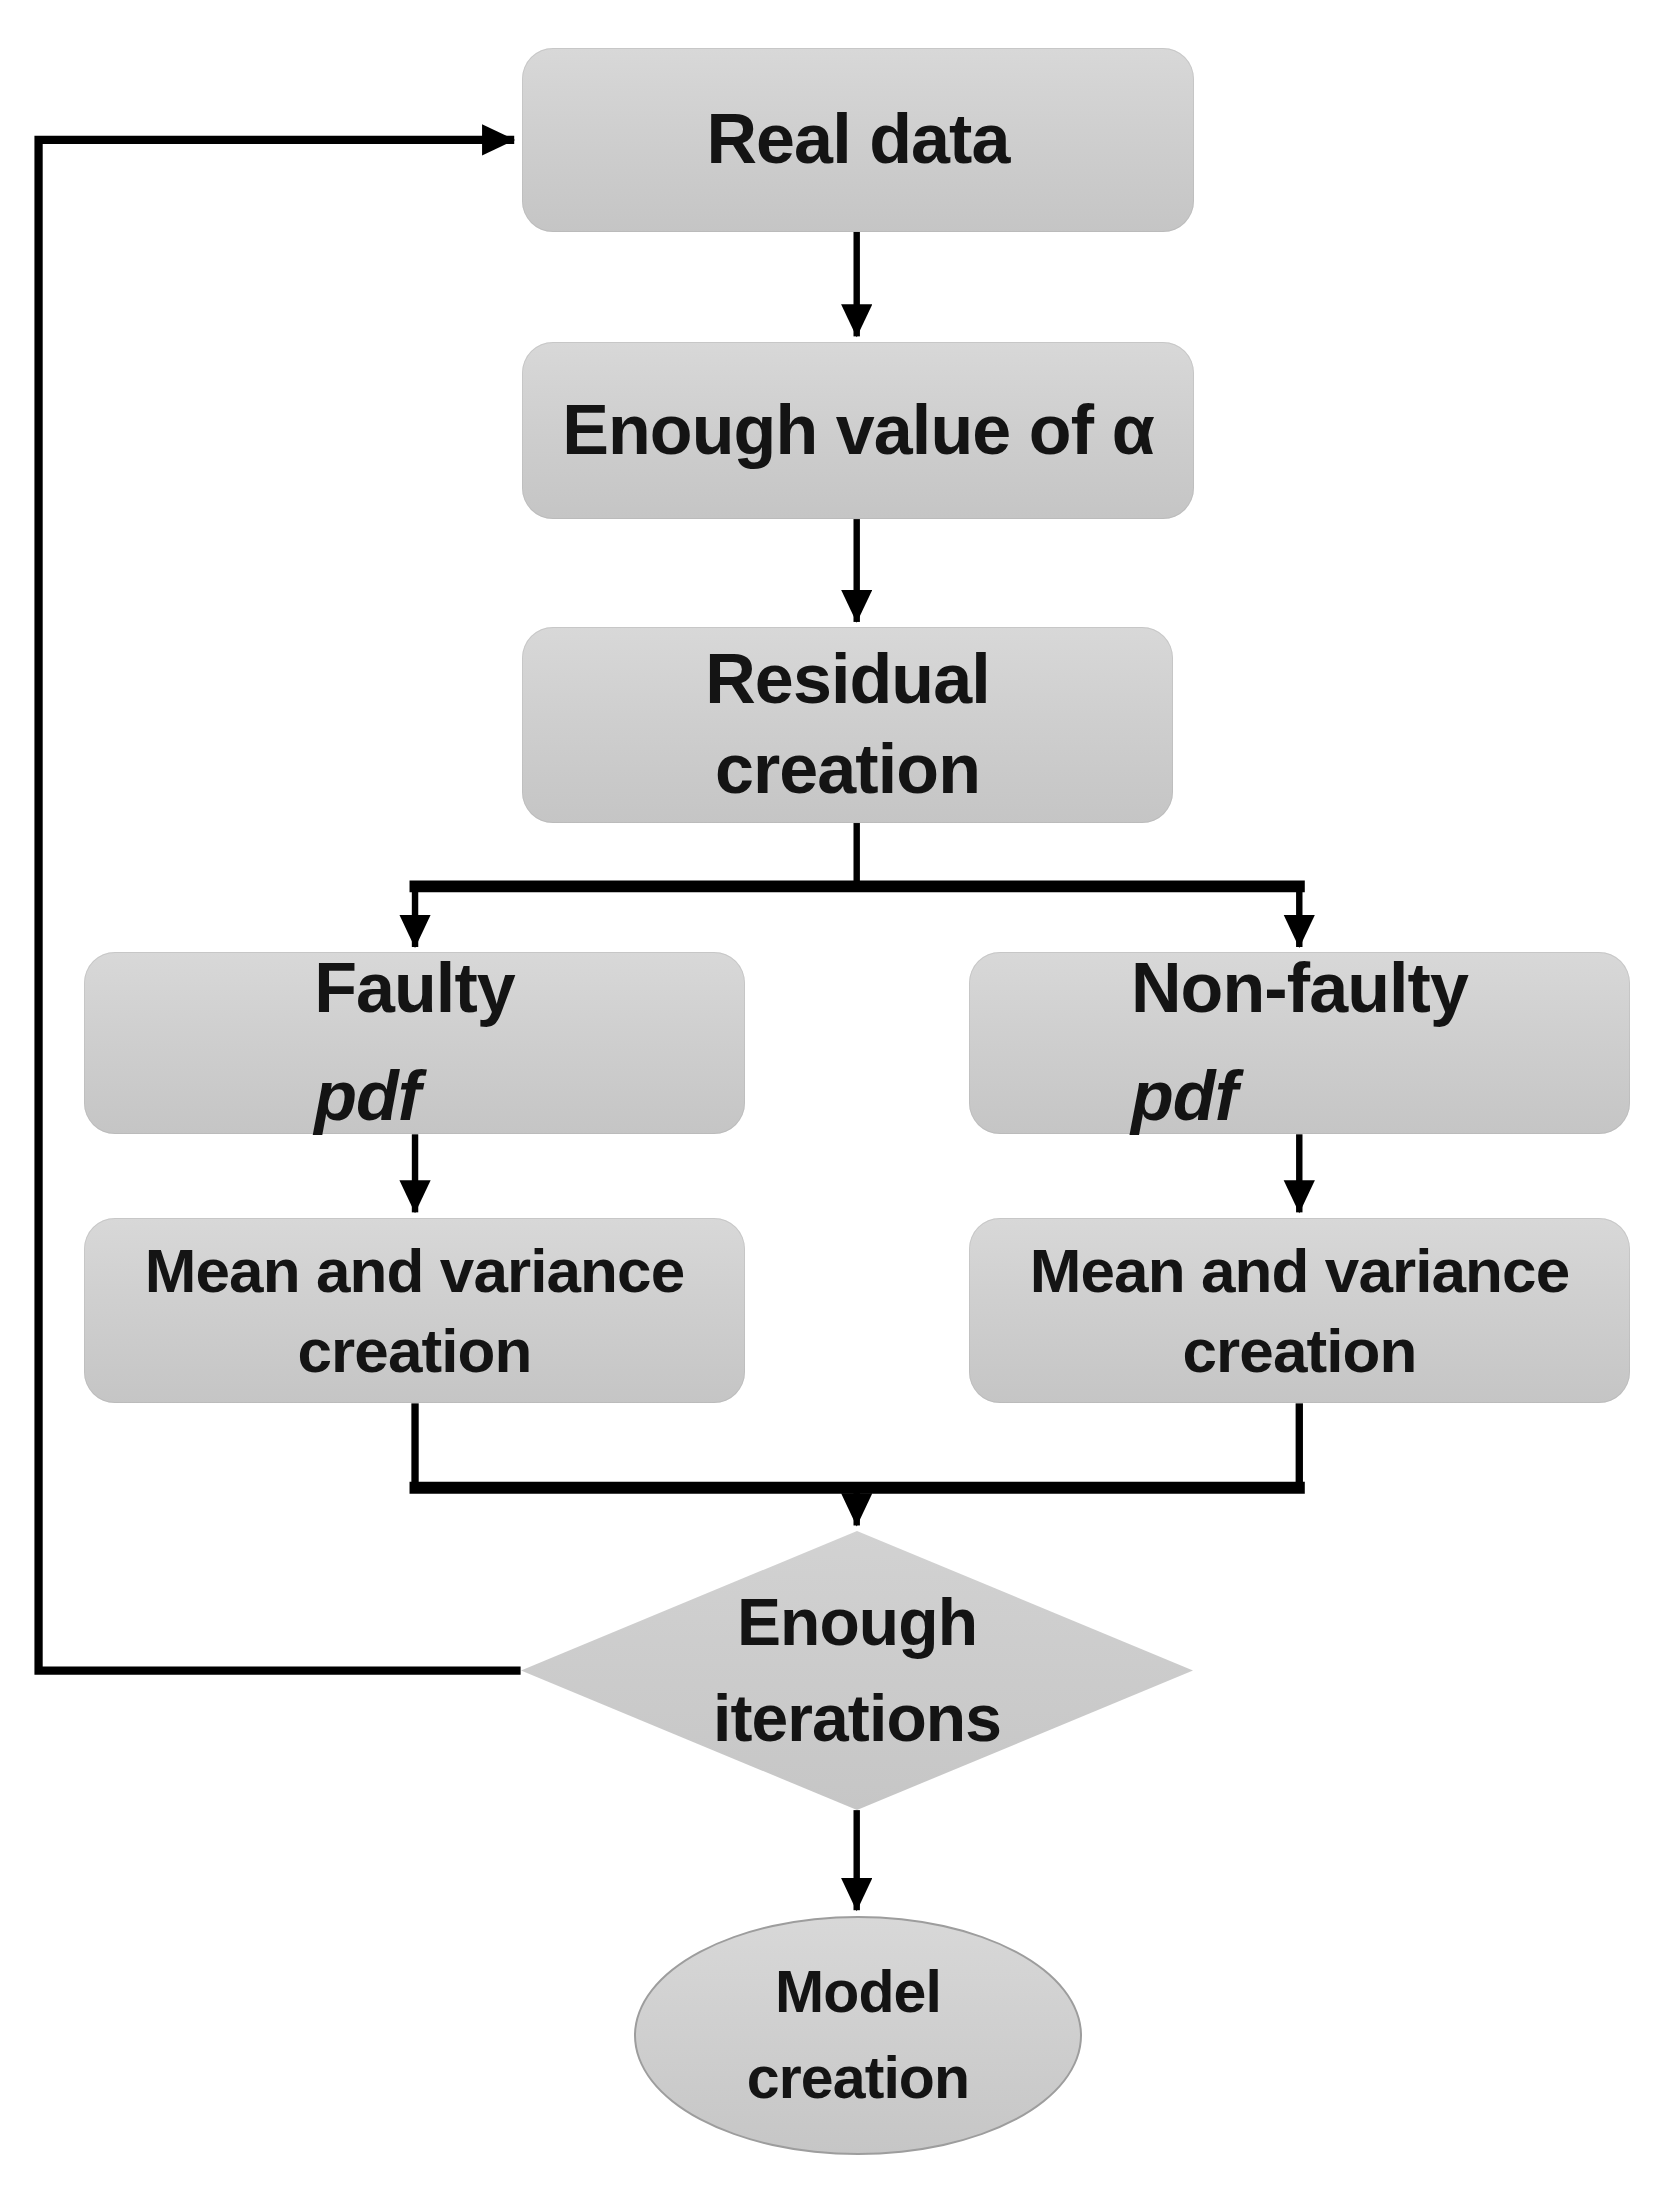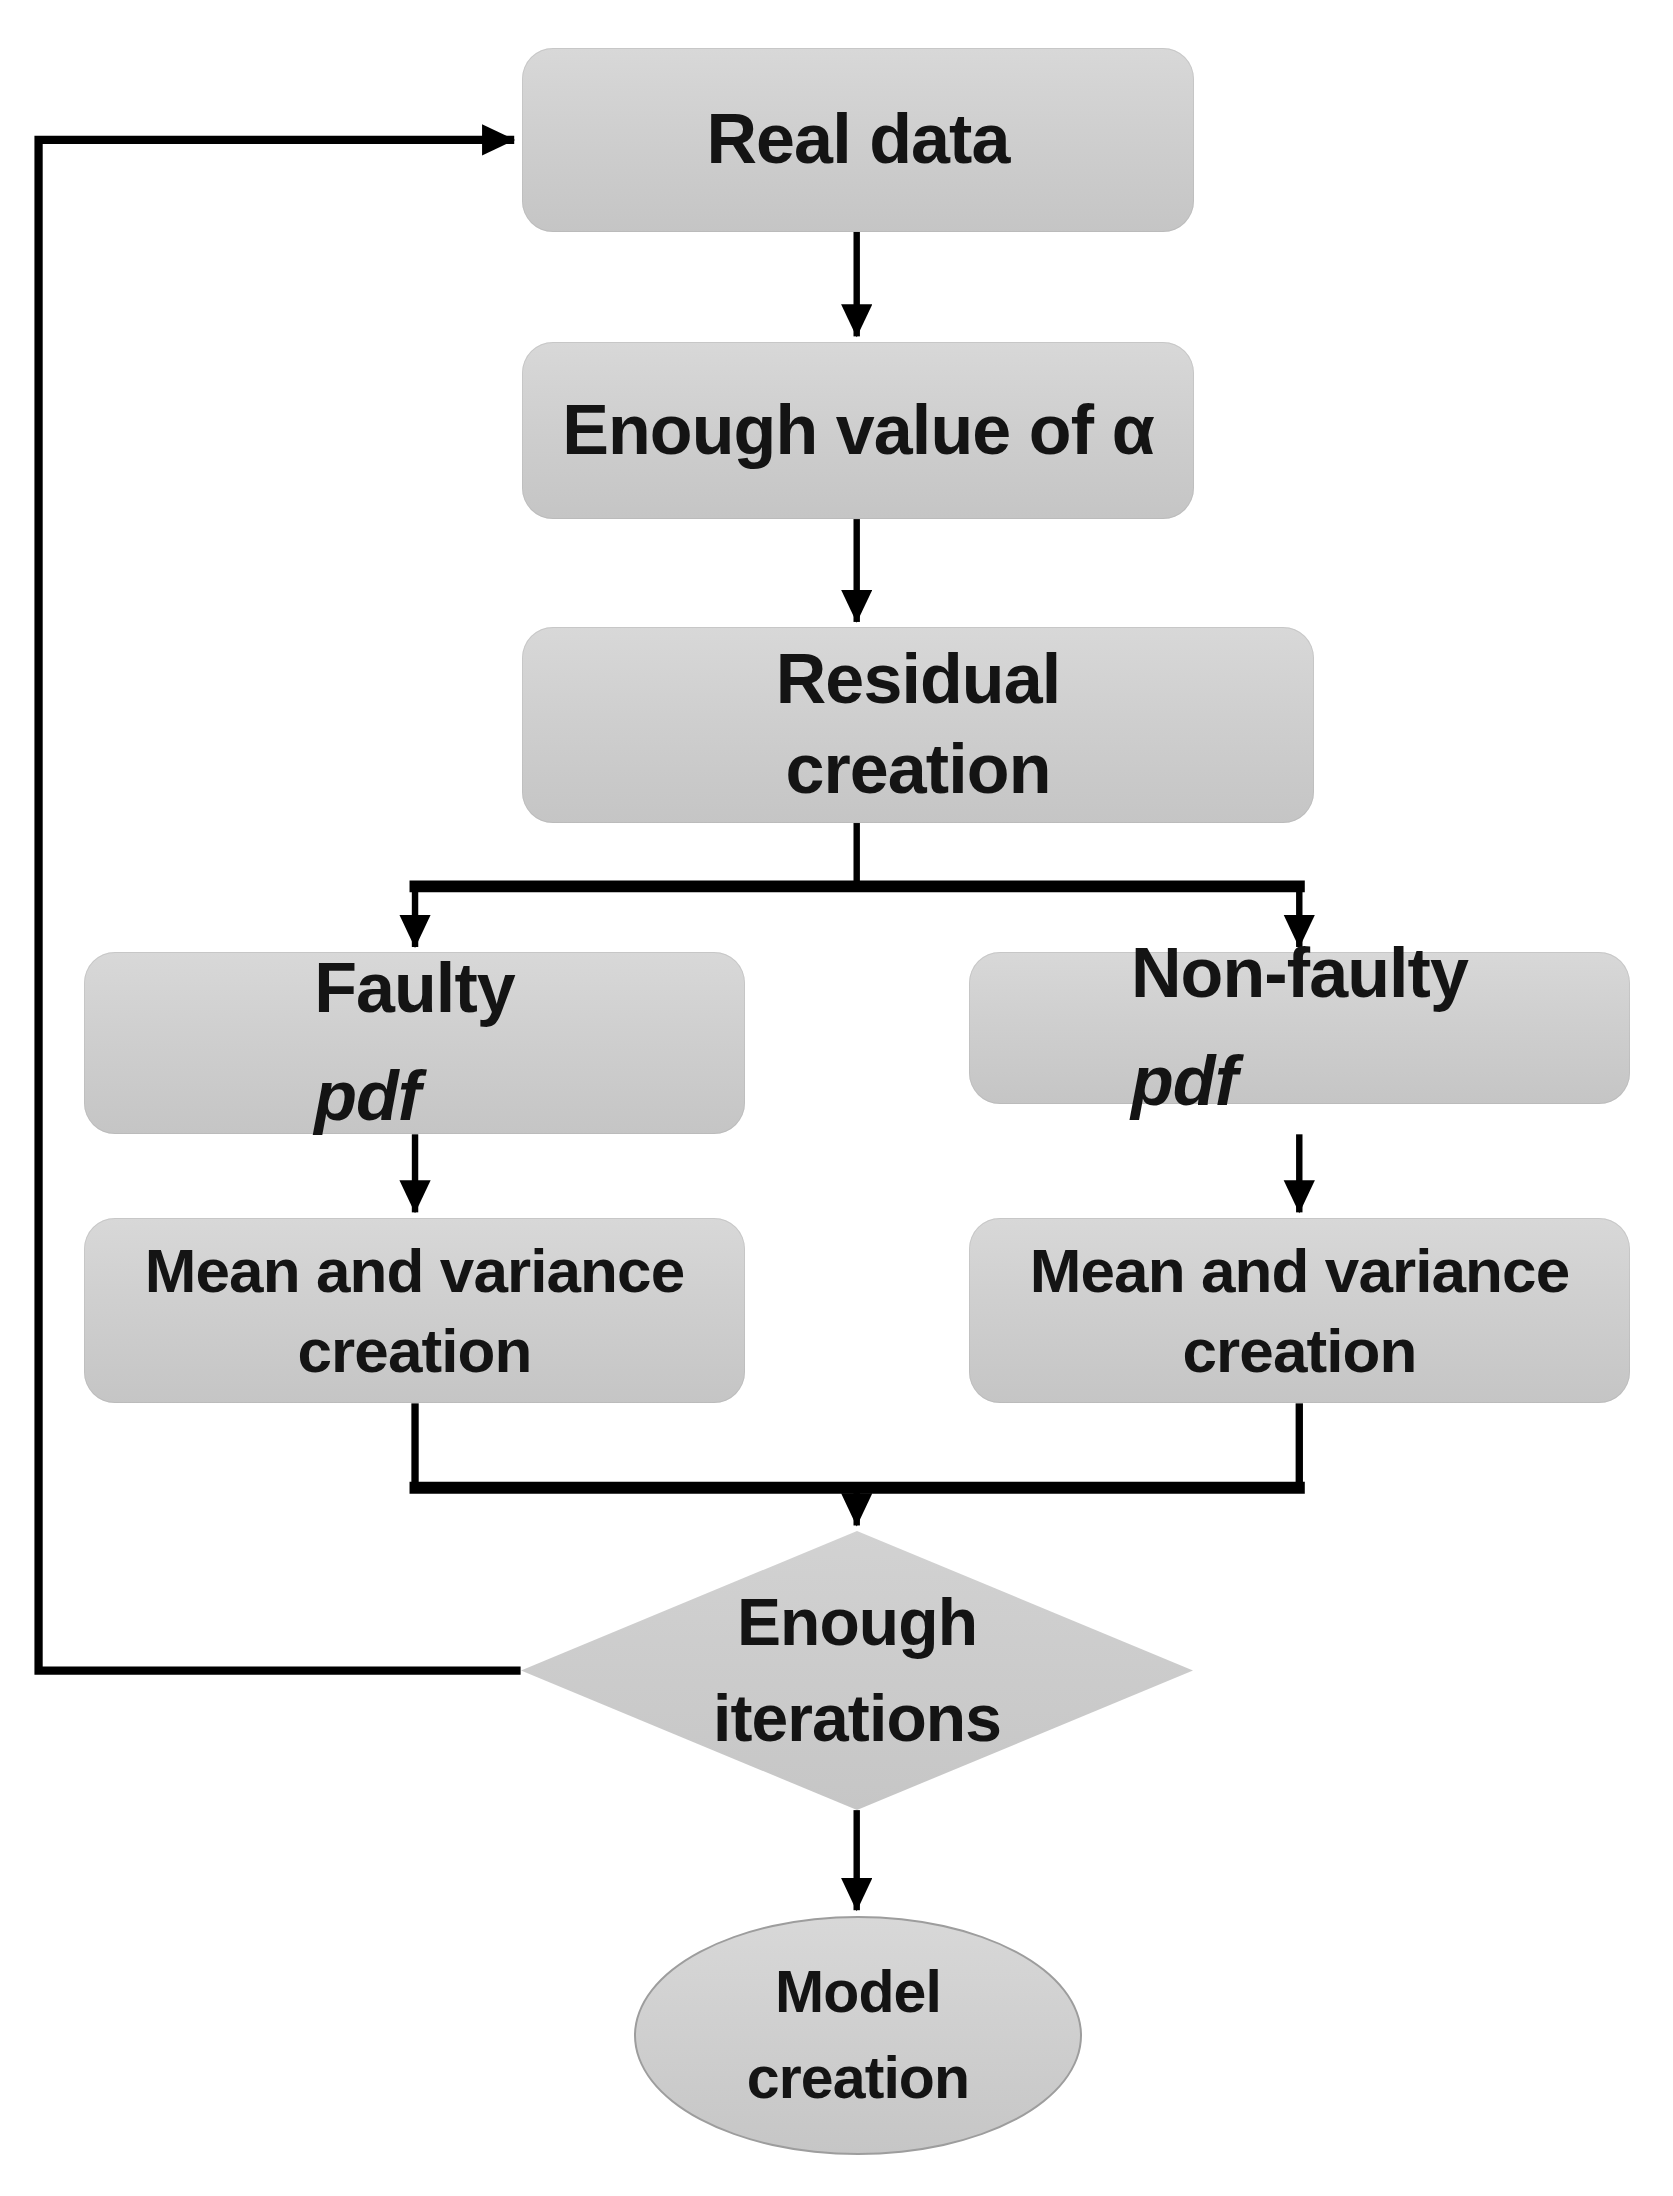--- a/index.html
+++ b/index.html
@@ -62,33 +62,33 @@
   </svg>
 
   <div class="node box" style="left:522px;top:48px;width:672px;height:184px">
     <div class="lbl">Real data</div>
   </div>
 
   <div class="node box" style="left:522px;top:342px;width:672px;height:177px">
     <div class="lbl">Enough value of α</div>
   </div>
 
-  <div class="node box" style="left:522px;top:627px;width:792px;height:196px">
+  <div class="node box" style="left:522px;top:627px;width:651px;height:196px">
     <div class="lbl">Residual</div>
     <div class="lbl">creation</div>
   </div>
 
   <div class="node box" style="left:84px;top:952px;width:661px;height:182px">
     <div class="lbl lbl-row">
       <span>Faulty</span>
       <span class="italic">pdf</span>
     </div>
   </div>
 
-  <div class="node box" style="left:969px;top:952px;width:661px;height:152px">
+  <div class="node box" style="left:969px;top:952px;width:661px;height:182px">
     <div class="lbl lbl-row">
       <span>Non-faulty</span>
       <span class="italic">pdf</span>
     </div>
   </div>
 
   <div class="node box" style="left:84px;top:1218px;width:661px;height:185px">
     <div class="lbl" style="font-size:62px">Mean and variance</div>
     <div class="lbl" style="font-size:62px">creation</div>
   </div>

